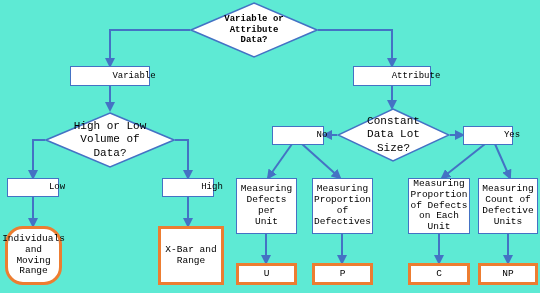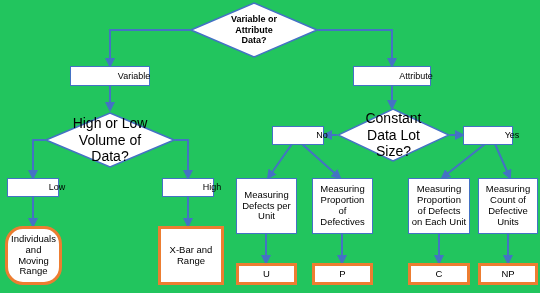--- a/index.html
+++ b/index.html
@@ -4,22 +4,22 @@
 <style>
   html, body {
     margin: 0;
     padding: 0;
     background: #ffffff;
   }
   #canvas {
     position: relative;
     width: 540px;
     height: 293px;
-    background: #22c55e;
-    font-family: Liberation Sans, sans-serif;
+    background: #5eead4;
+    font-family: Liberation Mono, monospace;
     overflow: hidden;
   }
   #edges {
     position: absolute;
     left: 0;
     top: 0;
     width: 540px;
     height: 293px;
     pointer-events: none;
   }
@@ -65,21 +65,21 @@
   .diamond-label {
     position: absolute;
     left: 0;
     top: 0;
     width: 100%;
     height: 100%;
     display: flex;
     align-items: center;
     justify-content: center;
     text-align: center;
-    font-size: 14px;
+    font-size: 11px;
     line-height: 1.2;
     color: #000000;
   }
   .diamond-label.bold { font-weight: bold; font-size: 9px; }
   .lbl { white-space: pre-line; }
 </style>
 </head>
 <body>
 
 <div id="canvas">

